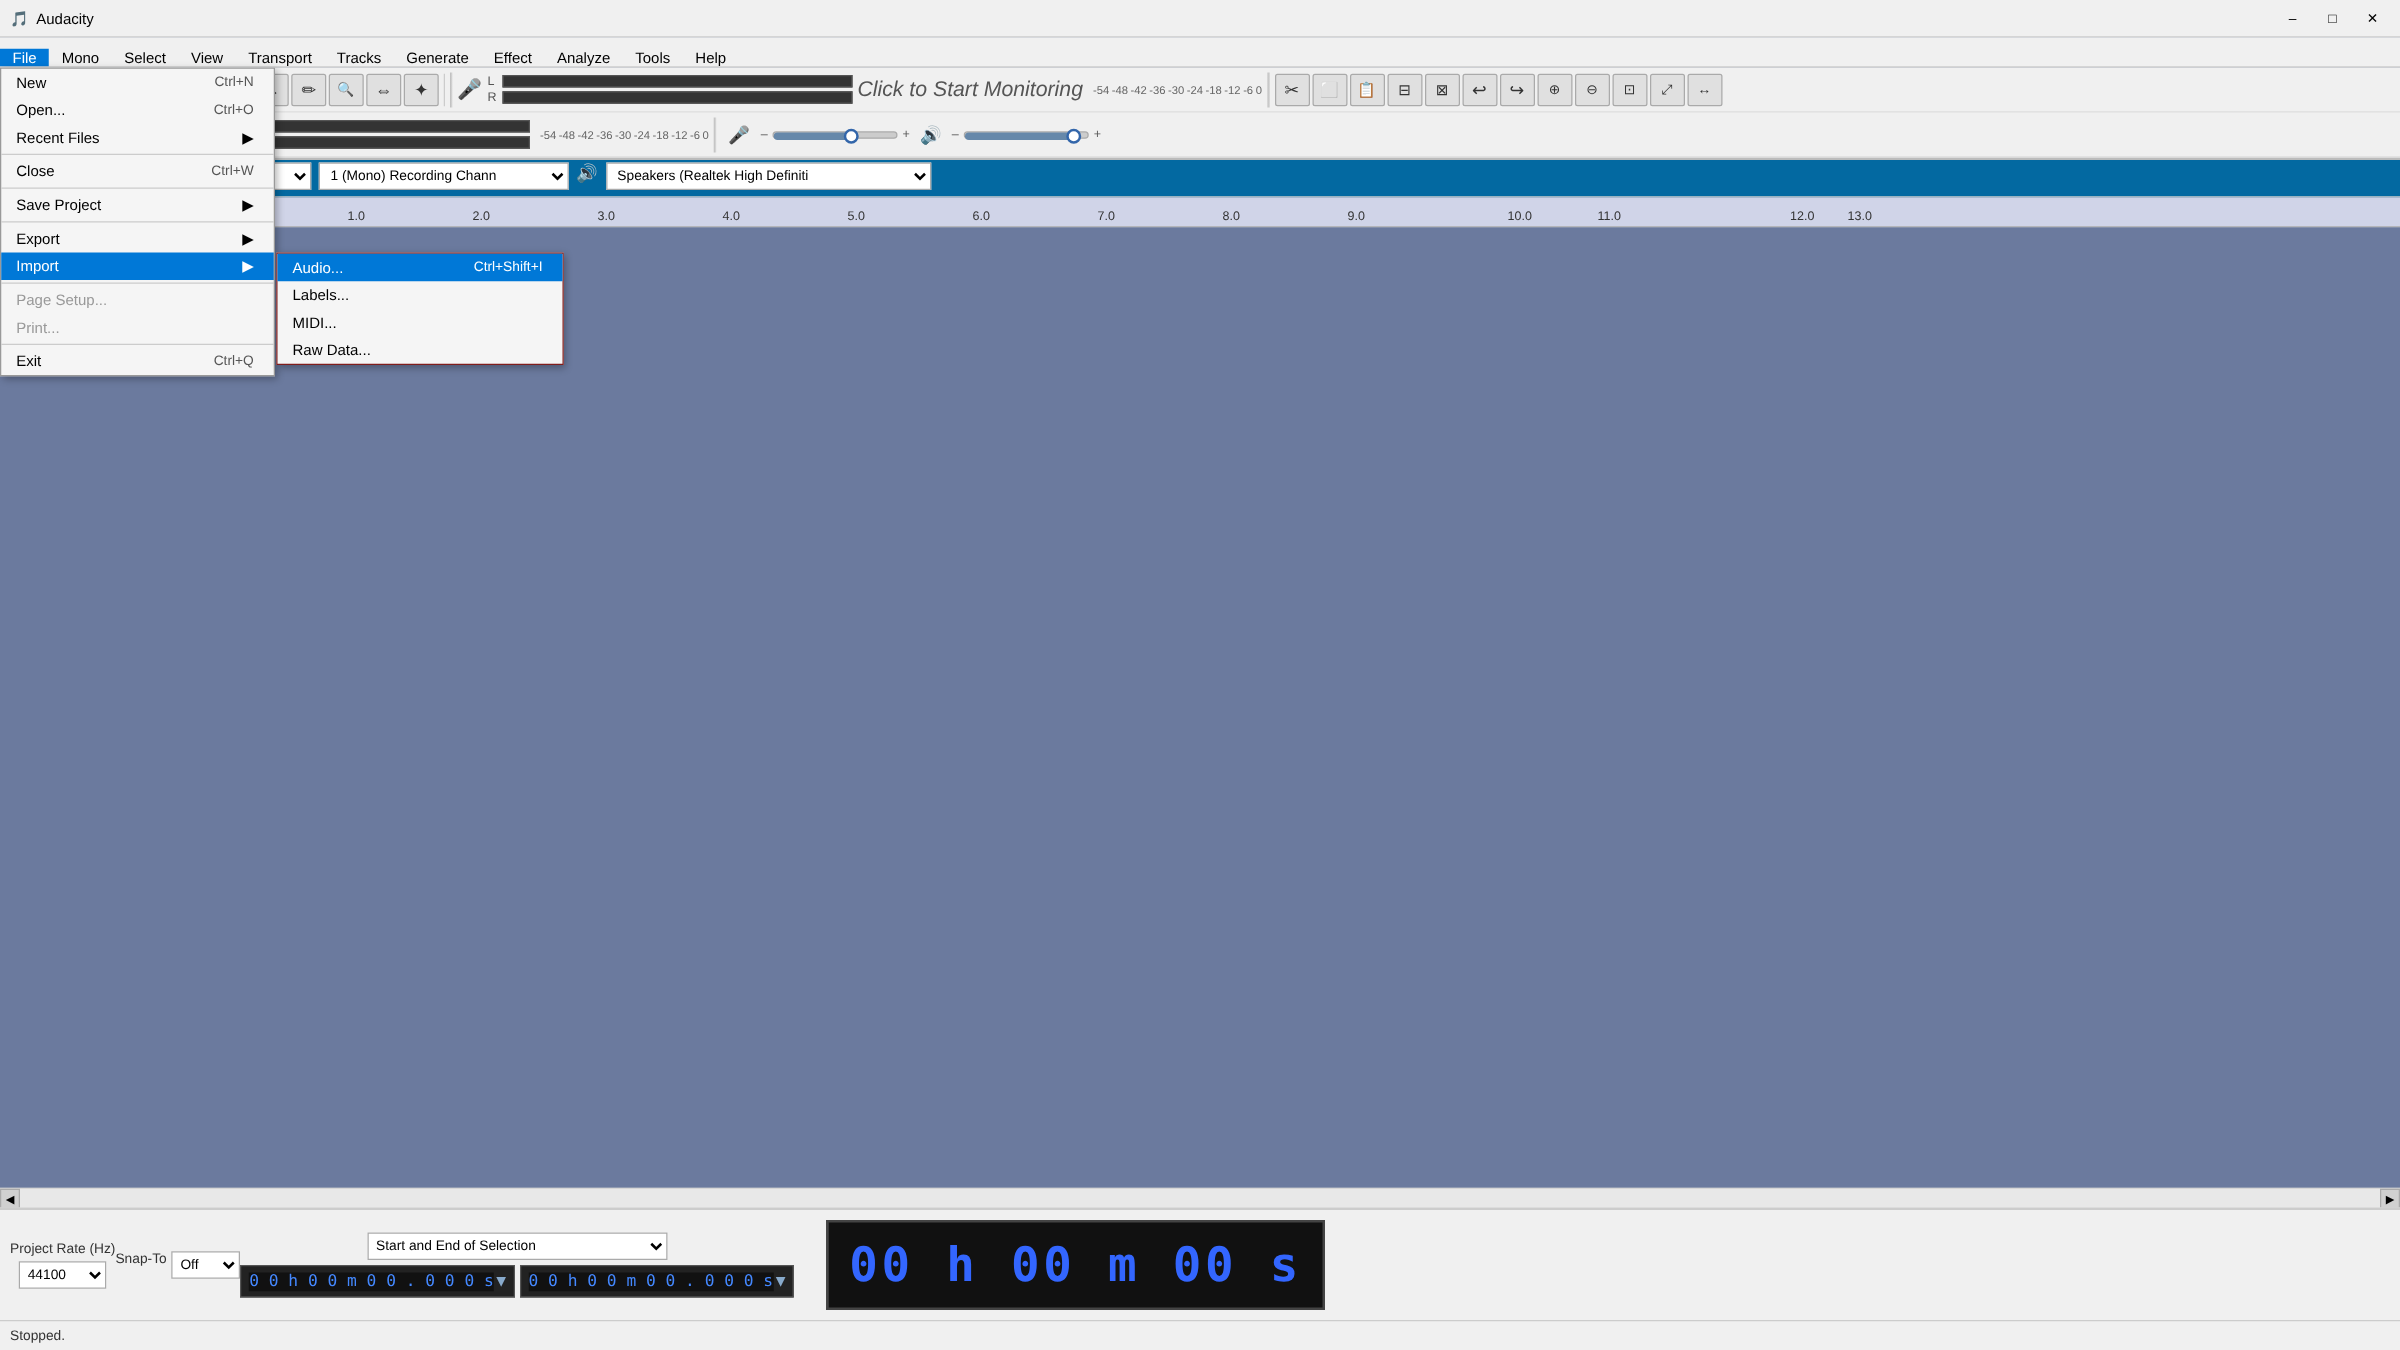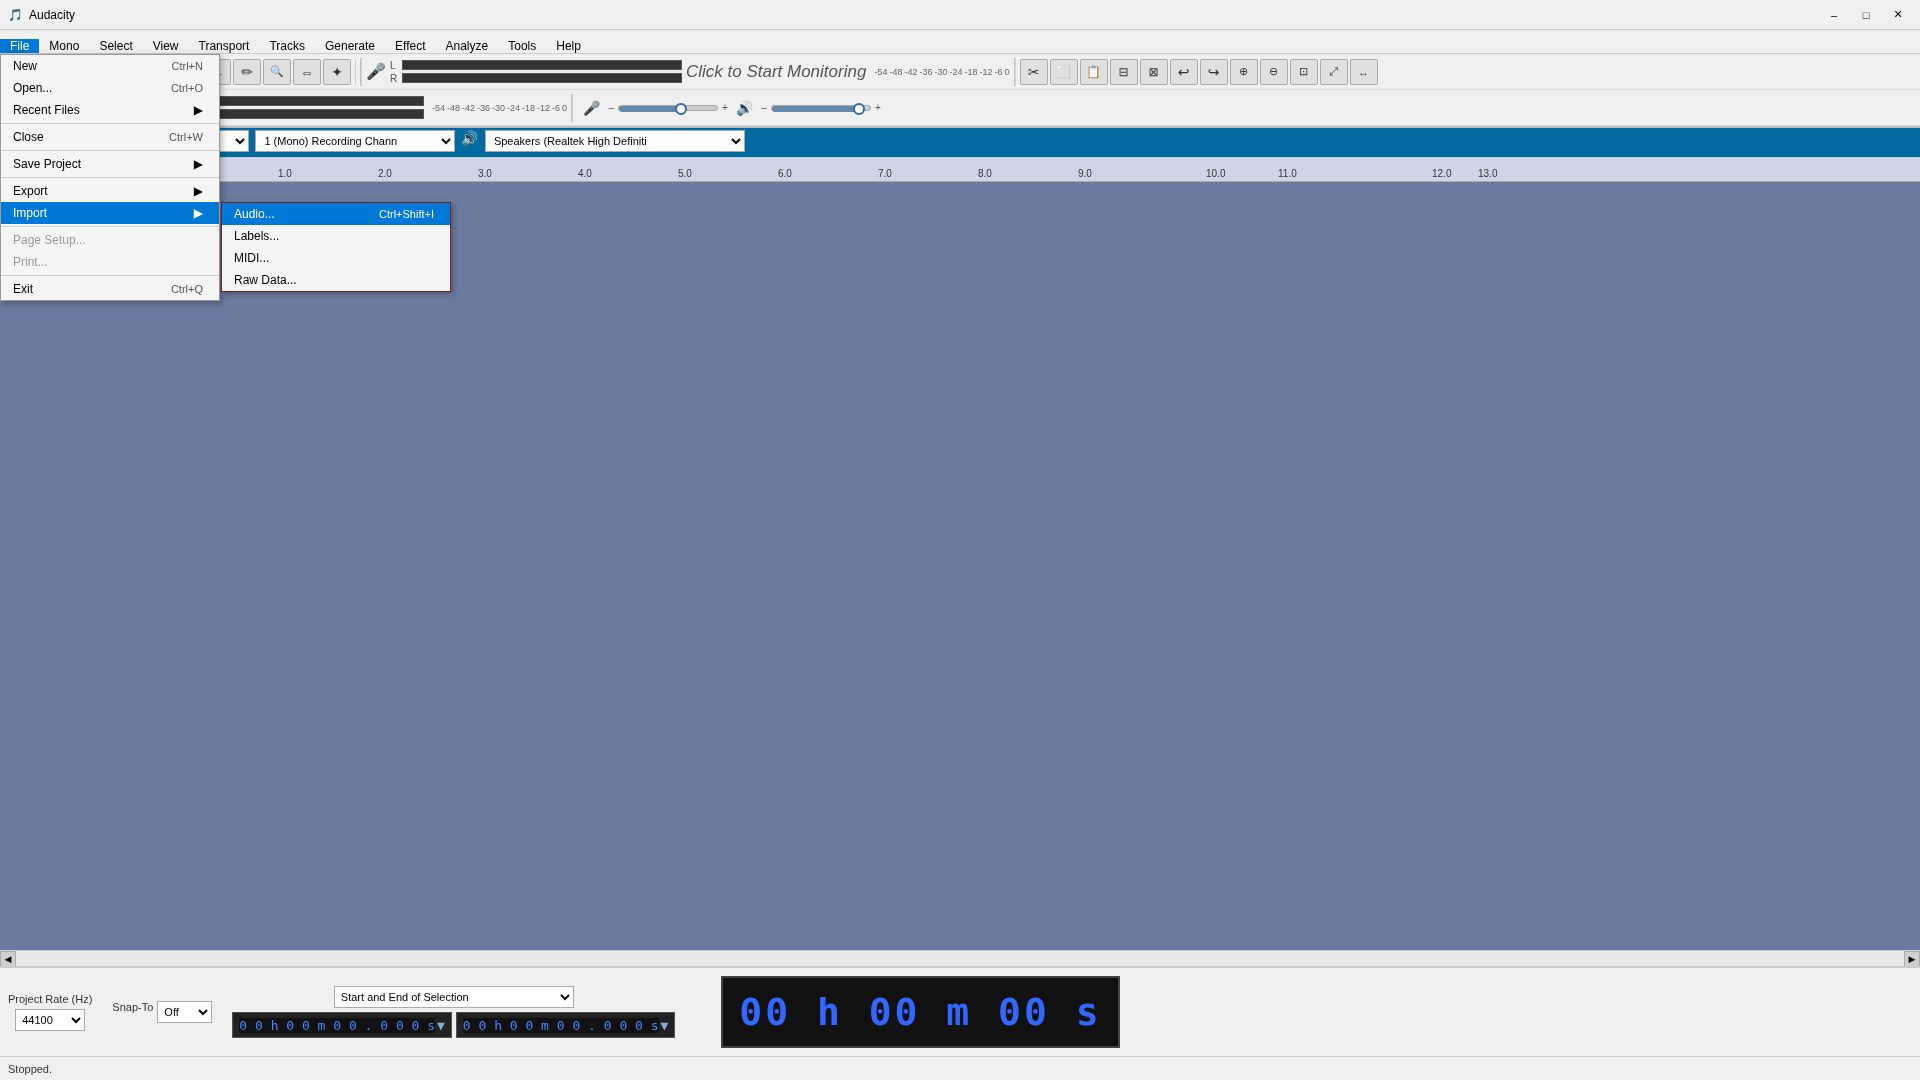--- a/index.html
+++ b/index.html
@@ -195,21 +195,21 @@
     }
 
     
     #bottom-bar {
       height: 90px;
       background: #f0f0f0;
       border-top: 2px solid #ccc;
       display: flex;
       align-items: center;
       padding: 0 8px;
-      gap: 20px;
+      gap: 0;
     }
     .bottom-label {
       font-size: 11px;
       color: #333;
       white-space: nowrap;
     }
     .bottom-select {
       height: 22px;
       font-size: 11px;
       border: 1px solid #aaa;

